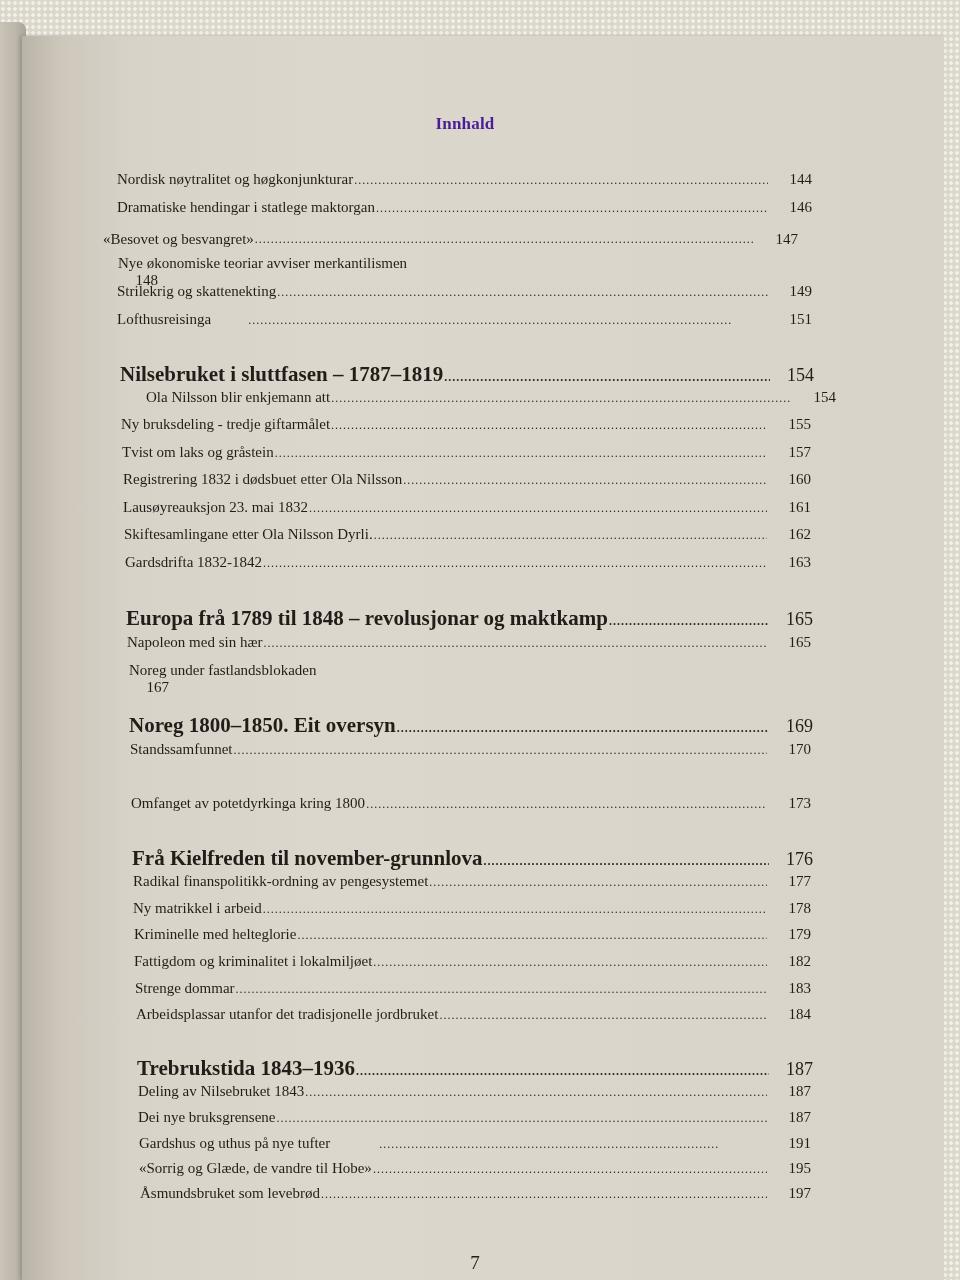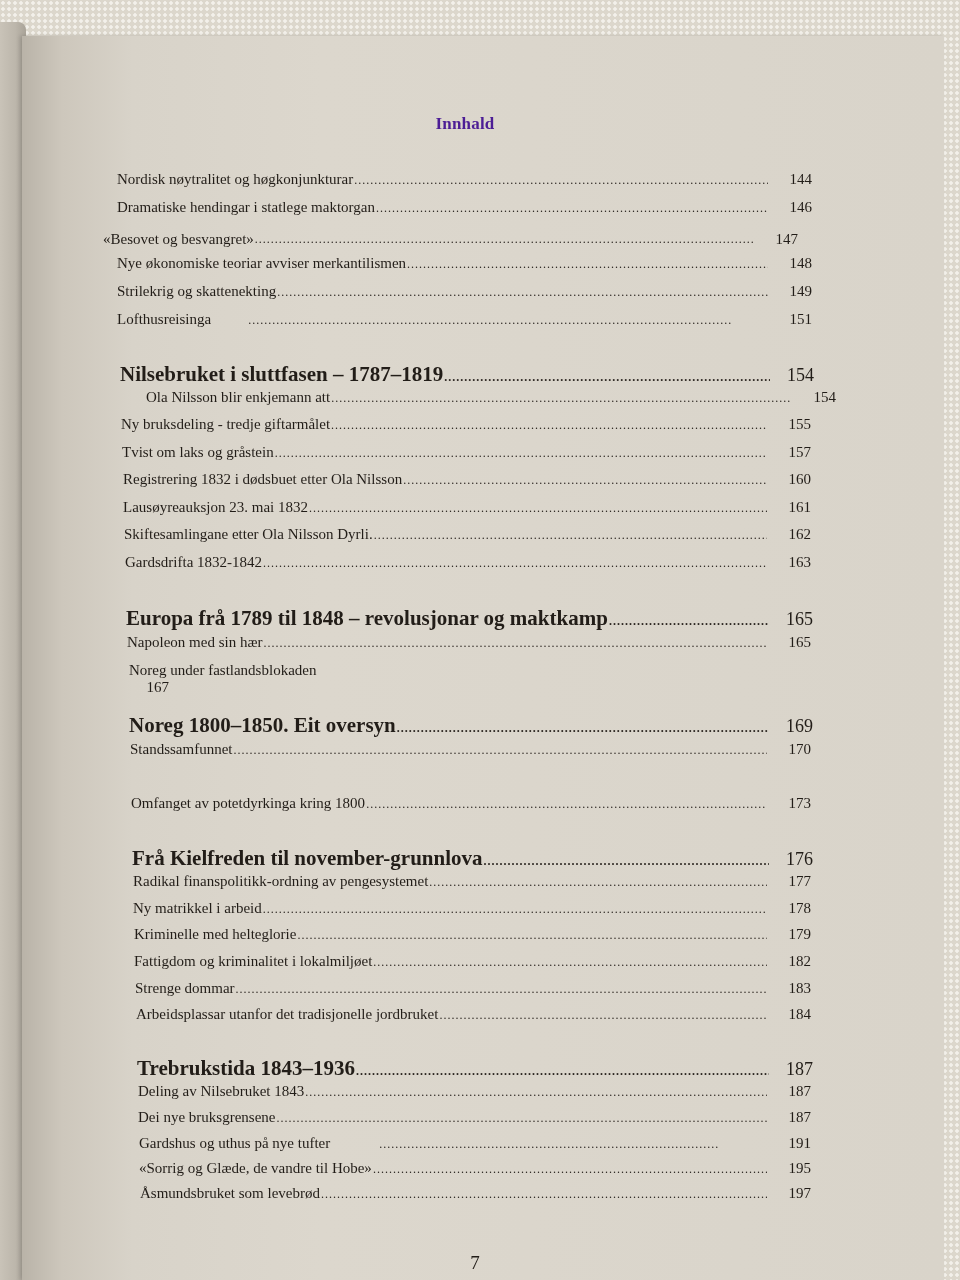--- a/index.html
+++ b/index.html
@@ -69,21 +69,21 @@
   <div class="row entry" style="left:117px; top:199px; width:695px;">
     <span class="title">Dramatiske hendingar i statlege maktorgan</span>
       <span class="dots"></span>
       <span class="num">146</span>
   </div>
   <div class="row entry" style="left:103px; top:227px; width:695px;align-items:center;">
     <span class="title">«Besovet og besvangret»</span>
       <span class="dots"></span>
       <span class="num">147</span>
   </div>
-  <div class="row entry" style="left:117px; top:255px; width:695px;">
+  <div class="row entry" style="left:117px; top:255px; width:695px;flex-direction:column;">
     <span class="title">Nye økonomiske teoriar avviser merkantilismen</span>
       <span class="dots"></span>
       <span class="num">148</span>
   </div>
   <div class="row entry" style="left:117px; top:283px; width:695px;">
     <span class="title">Strilekrig og skattenekting</span>
       <span class="dots"></span>
       <span class="num">149</span>
   </div>
   <div class="row entry" style="left:117px; top:311px; width:695px;gap:36px;">

